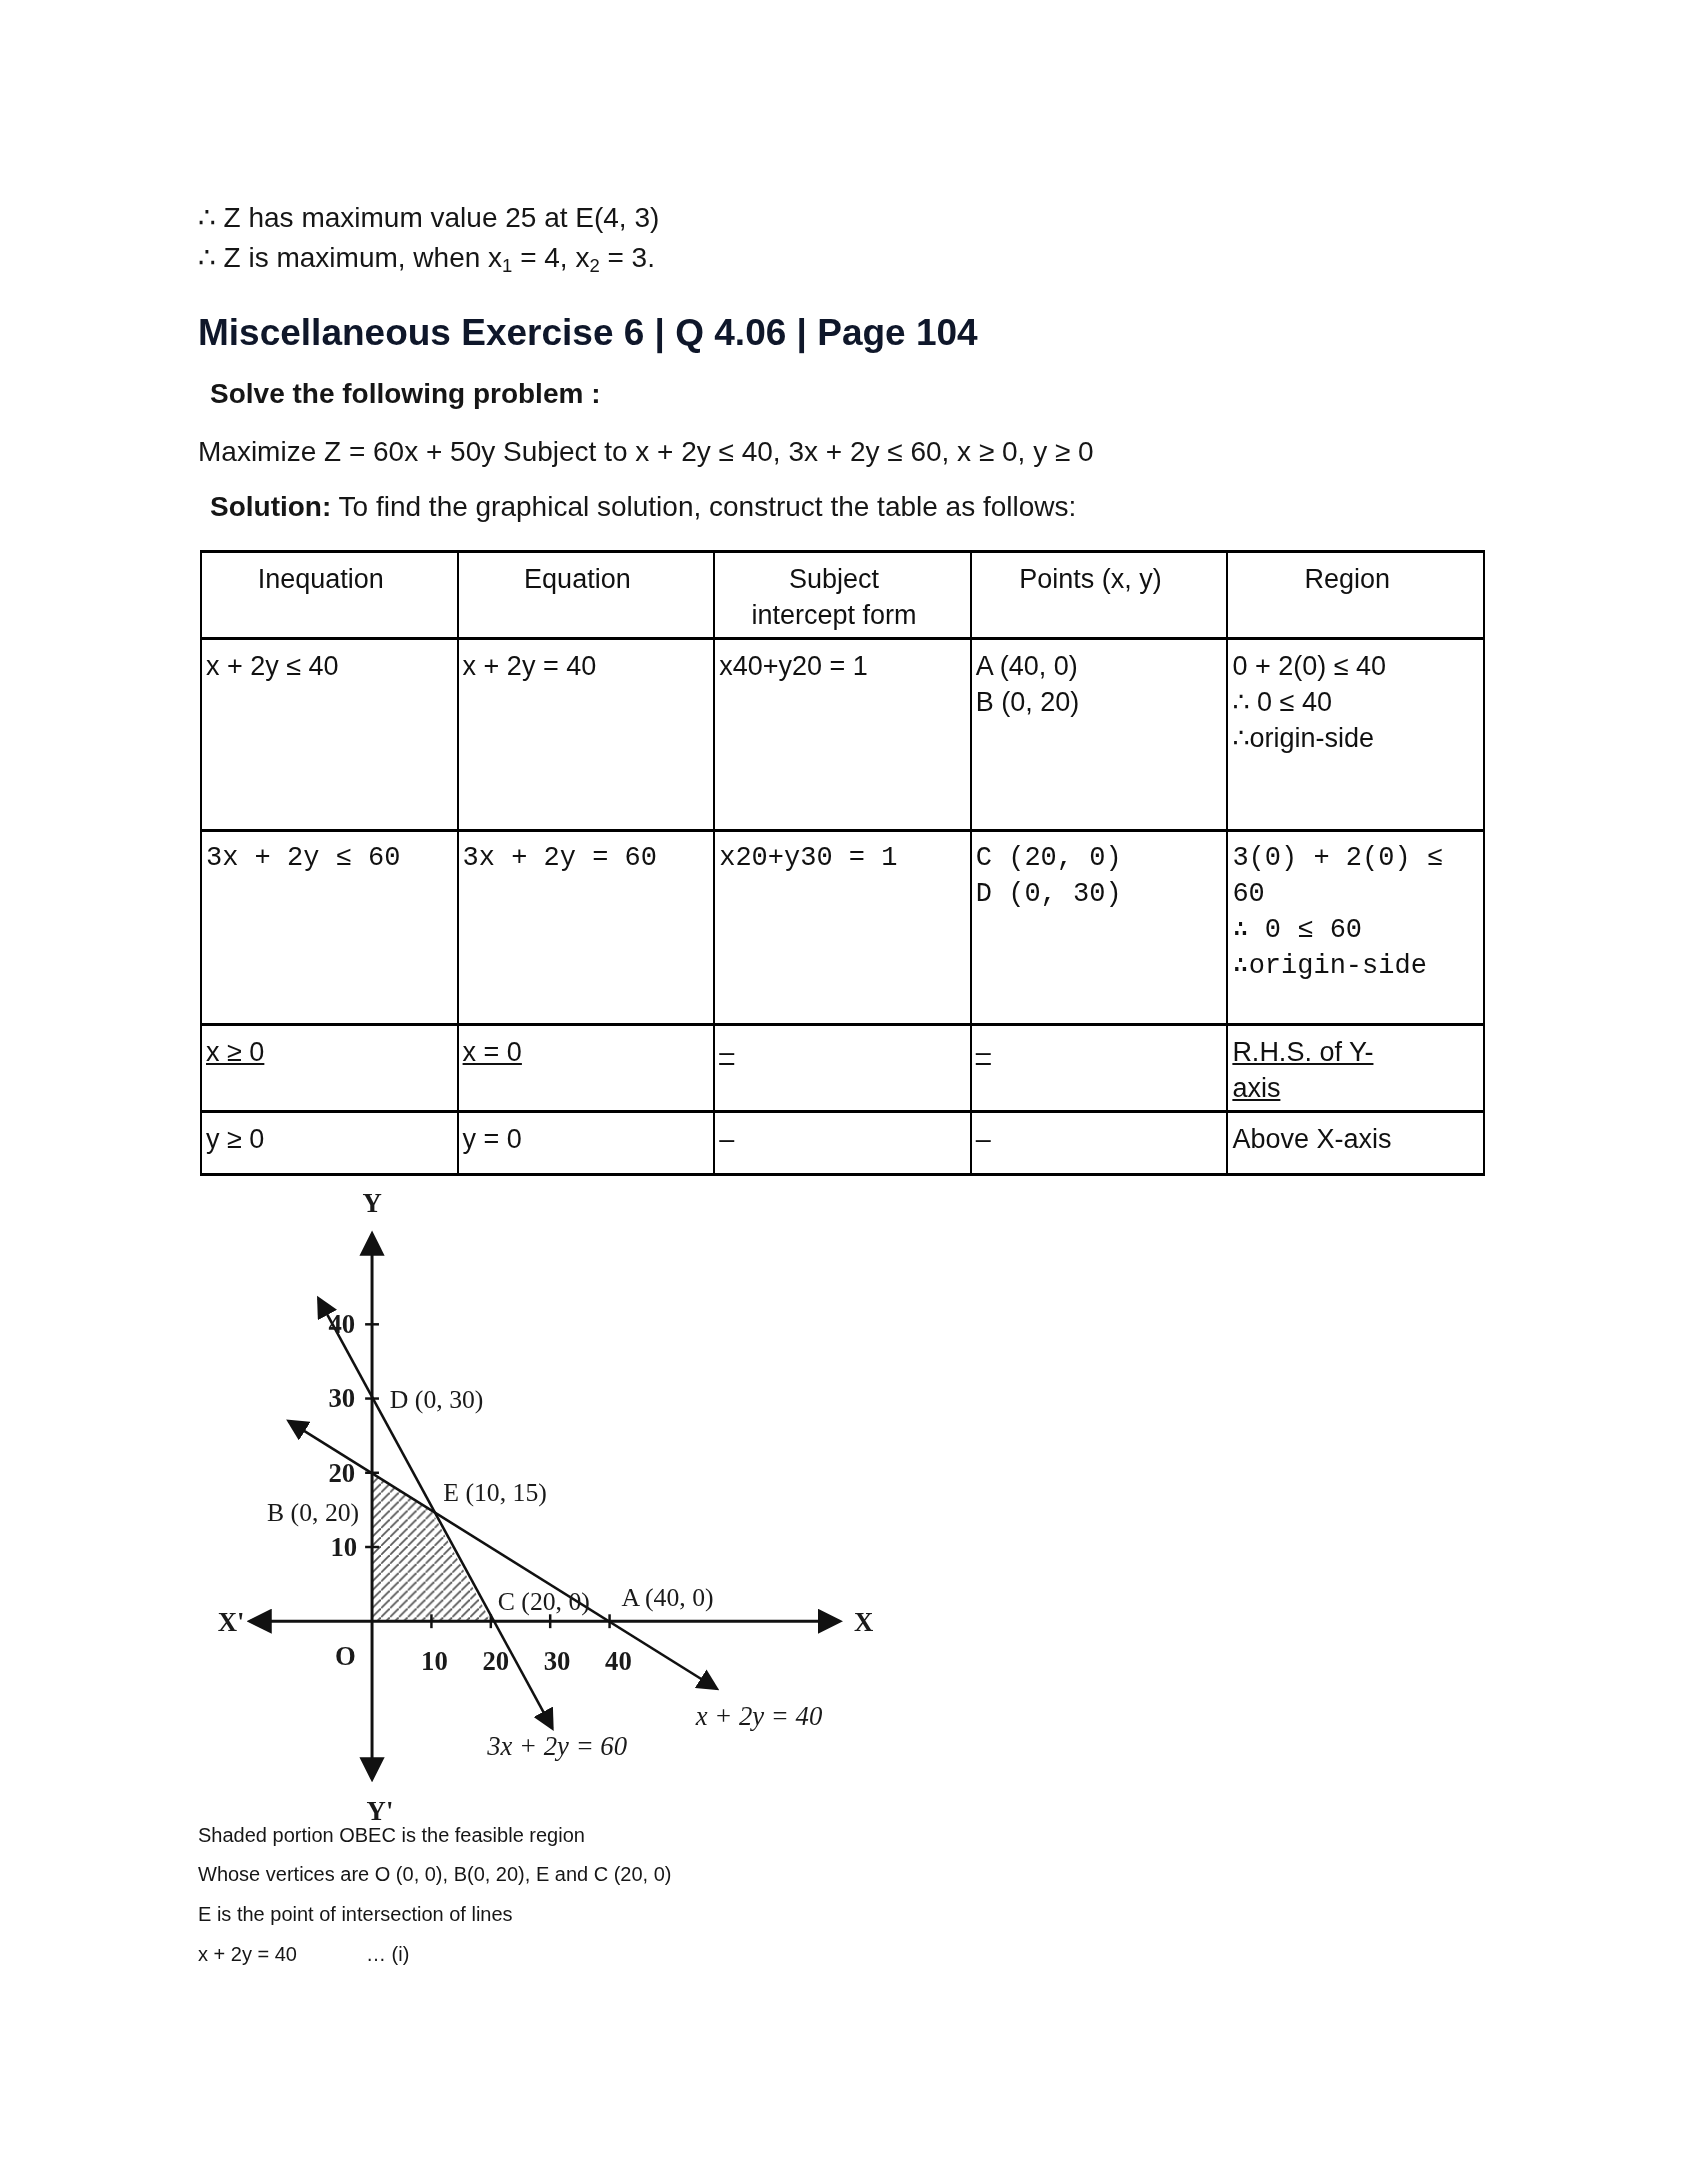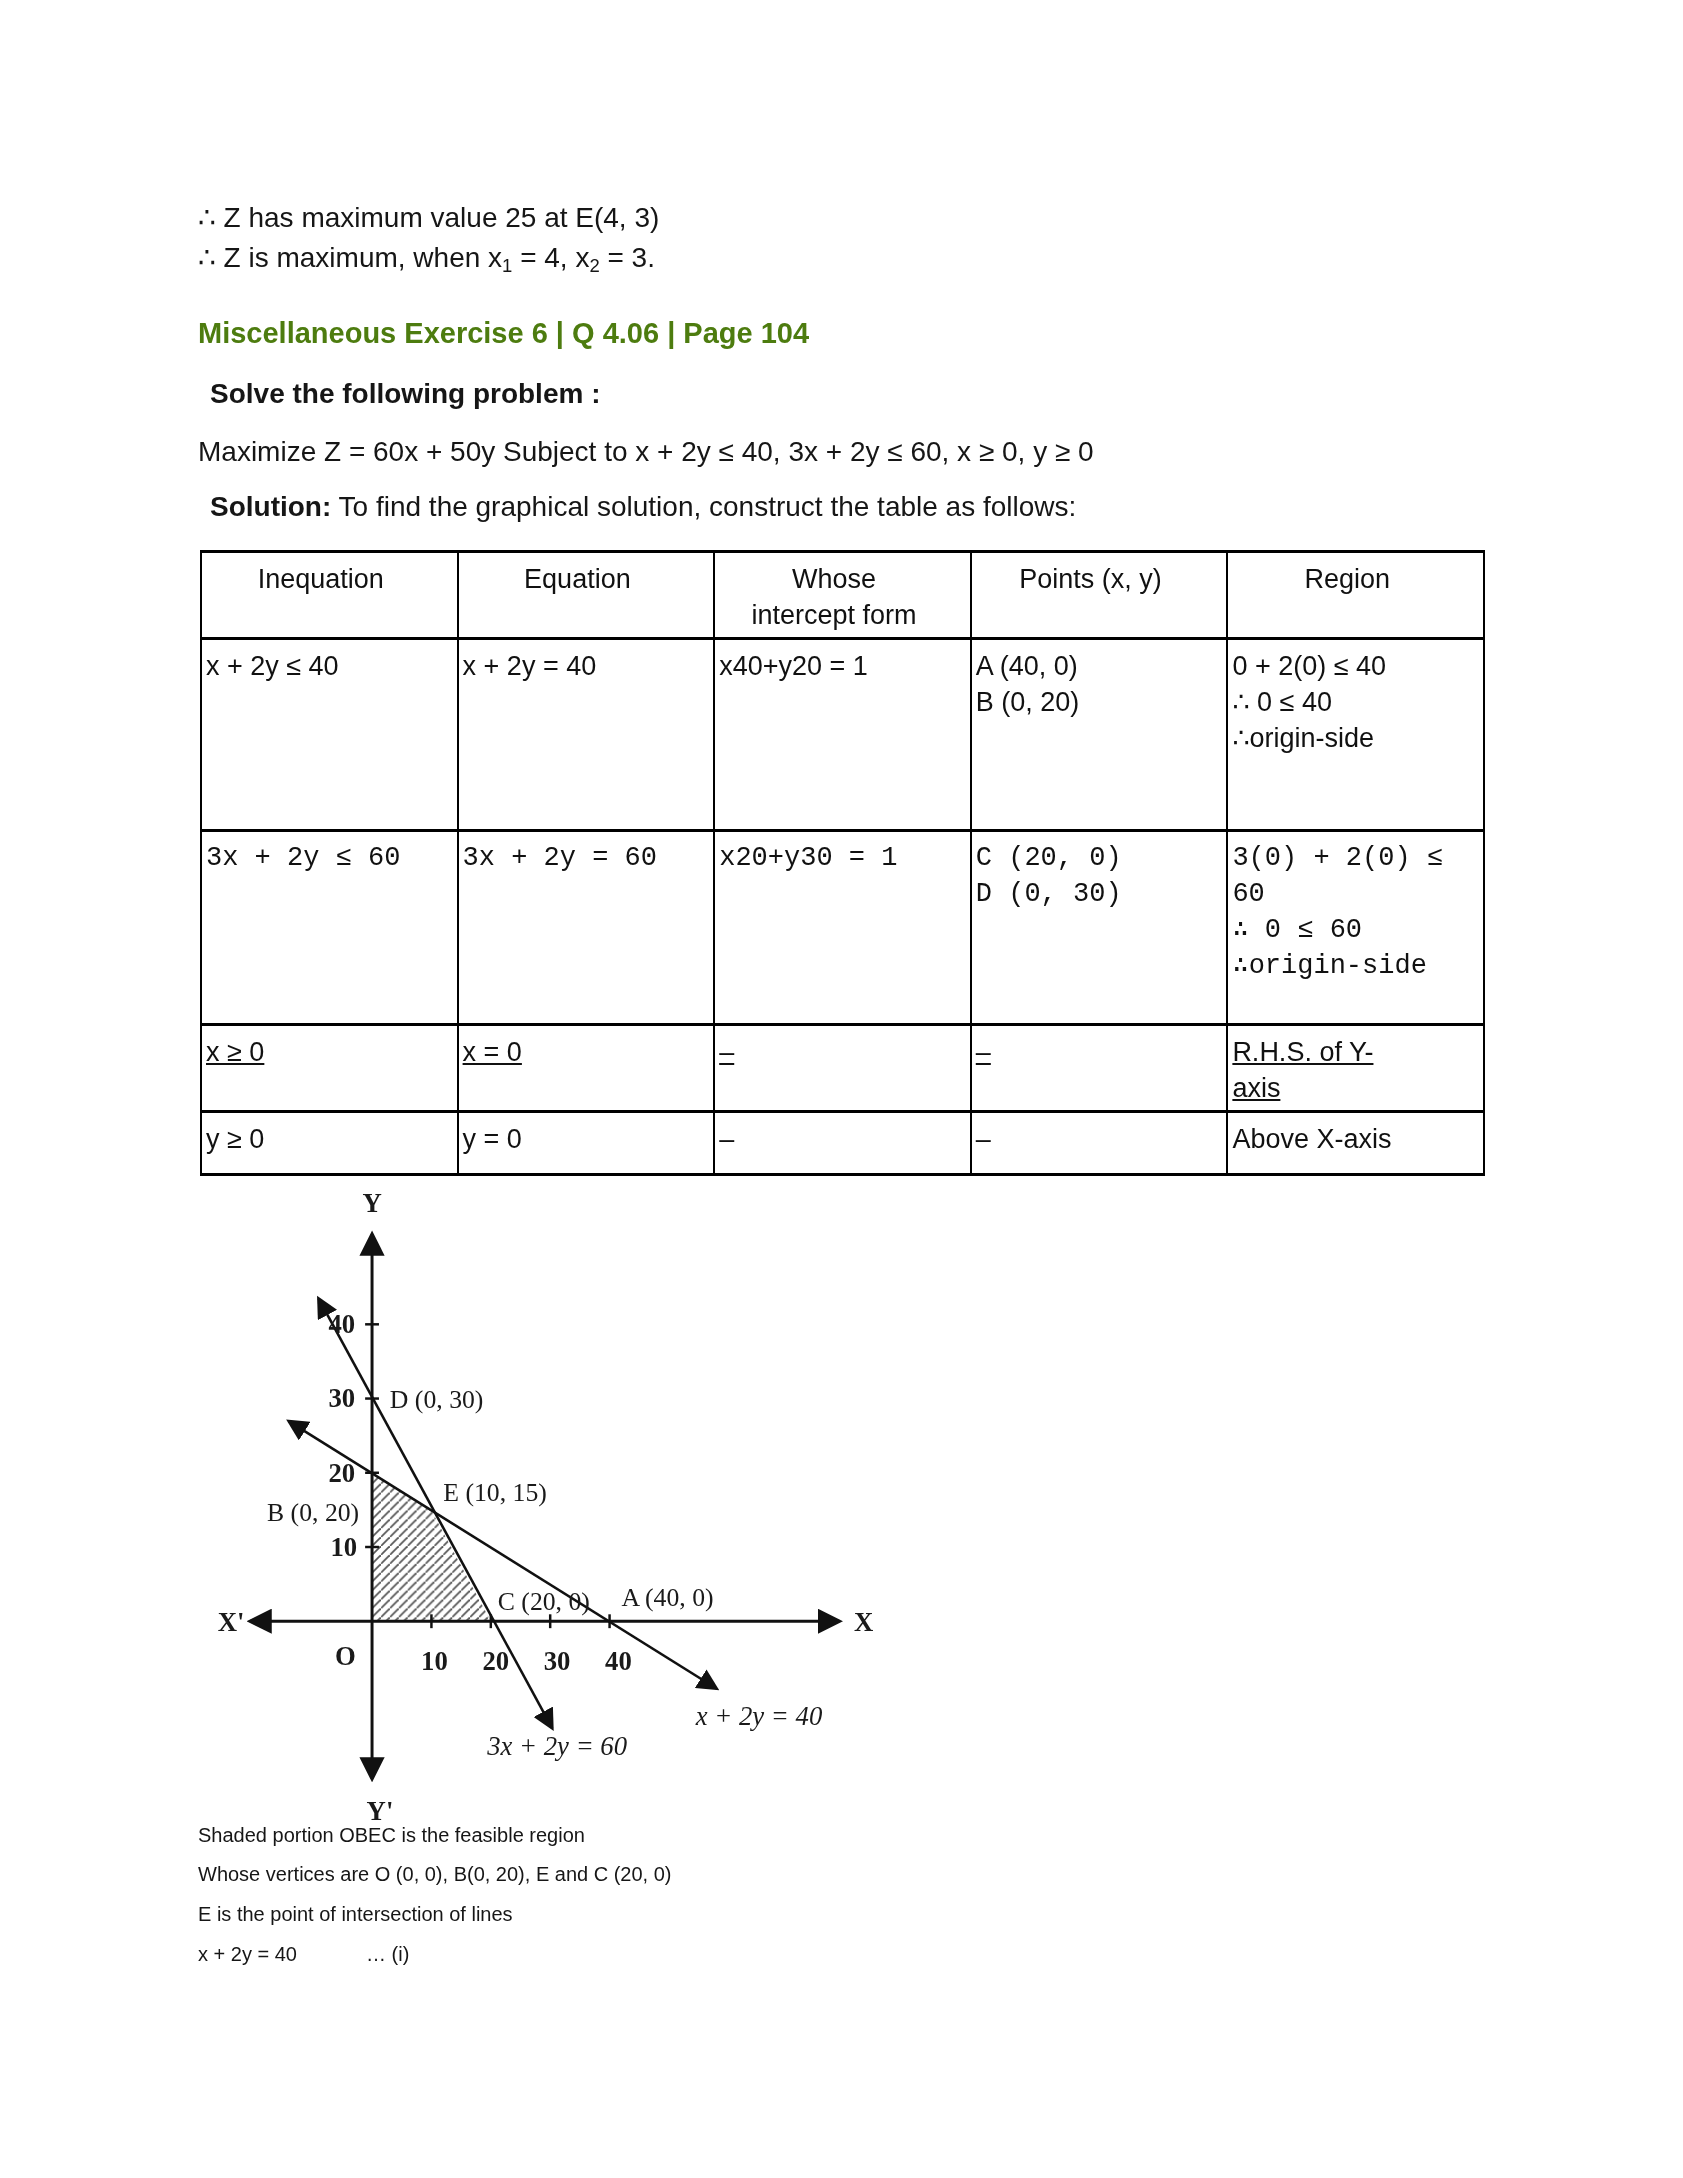--- a/index.html
+++ b/index.html
@@ -1,21 +1,21 @@
 <!DOCTYPE html>
 <html><head>
 <meta charset="utf-8">
 <style>
   html,body{margin:0;padding:0;}
   .page{
     position:relative; width:1683px; height:2178px; background:#ffffff;
     font-family:"Liberation Sans", sans-serif; color:#161616; overflow:hidden;
   }
   .tline{ position:absolute; left:198px; font-size:28px; line-height:40px; white-space:nowrap;text-align:right; }
-  .heading{ font-weight:bold; font-size:29px; color:#4d7c0f; }
+  .heading{ font-weight:bold; font-size:37px; color:#0f172a; }
   .bold{ font-weight:bold;margin-left:12px; }
   .subnum{ font-size:0.66em; vertical-align:-5px; }
 
   table.lp{
     position:absolute; top:550px; left:200px; width:1285px;
     border-collapse:collapse; table-layout:fixed; font-size:27px; color:#111;
   }
   table.lp th, table.lp td{
     border-left:2px solid #000; border-right:2px solid #000;
     border-top:3px solid #000; border-bottom:3px solid #000;
@@ -56,21 +56,21 @@
   <table class="lp">
     <tbody>
         <tr class="r-head">
       <th>
             <div>Inequation</div>
           </th>
       <th>
             <div>Equation</div>
           </th>
       <th>
-        <div>Whose</div>
+        <div>Subject</div>
             <div>intercept form</div>
       </th>
       <th>
             <div>Points (x, y)</div>
           </th>
       <th>
             <div>Region</div>
           </th>
     </tr>
     <tr class="r-1">

